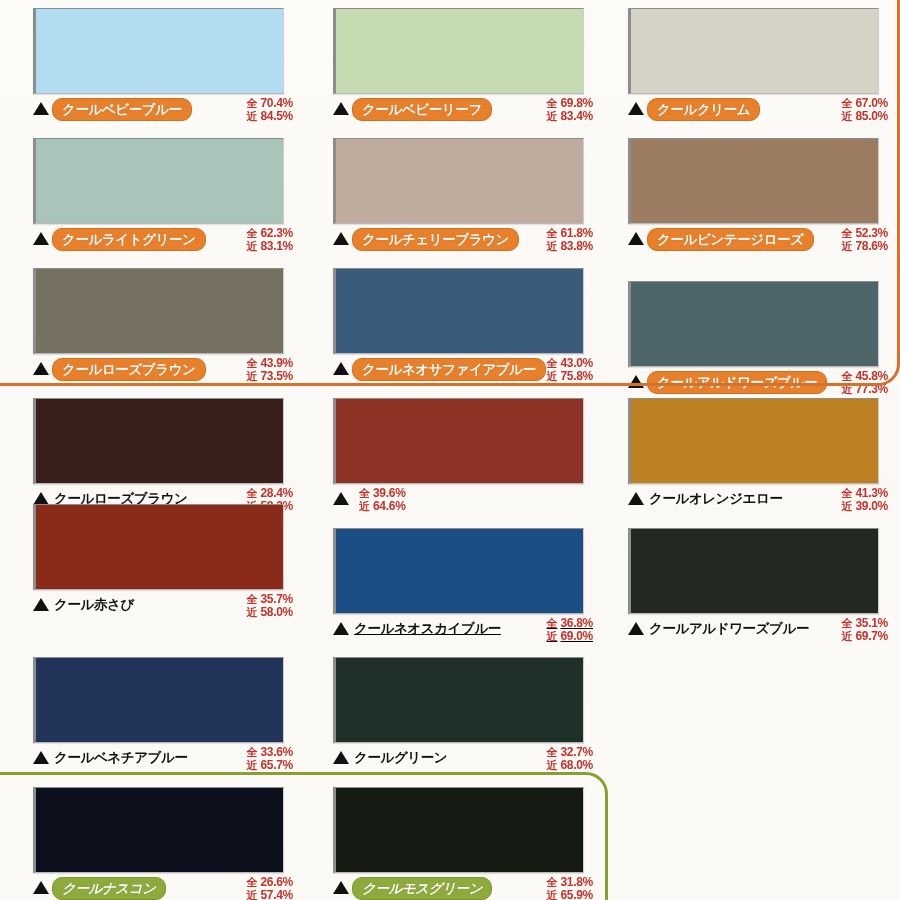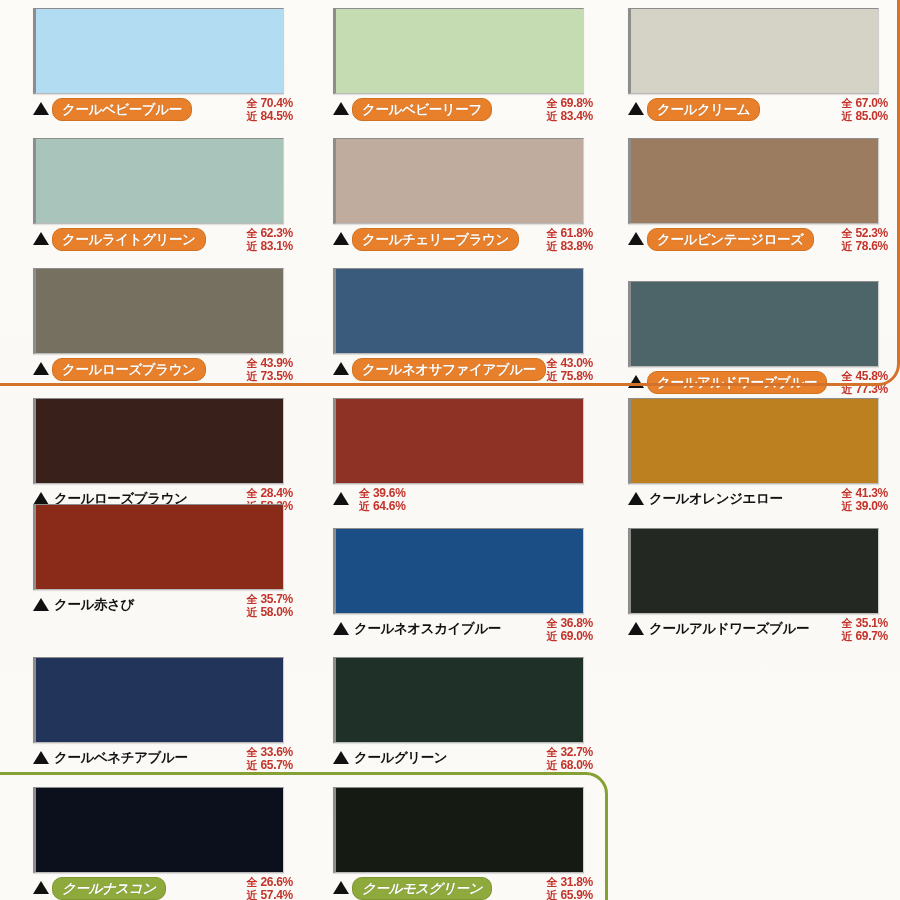--- a/index.html
+++ b/index.html
@@ -325,21 +325,21 @@
               <span class="statlab">全</span>
               <span class="statval">35.7%</span>
             </div>
             <div class="statrow">
               <span class="statlab">近</span>
               <span class="statval">58.0%</span>
             </div>
           </div>
         </div>
       </div>
-      <div class="cell" style="left: 333px; top: 528px;">
+      <div class="cell" style="left: 333px; top: 528px; text-decoration: underline;">
         <div class="swatch" style="background: rgb(27, 78, 132);"></div>
         <div class="caption">
           <div class="tri"></div>
           <div class="namewrap">
             <span class="cname">クールネオスカイブルー</span>
           </div>
           <div class="stats">
             <div class="statrow">
               <span class="statlab">全</span>
               <span class="statval">36.8%</span>

